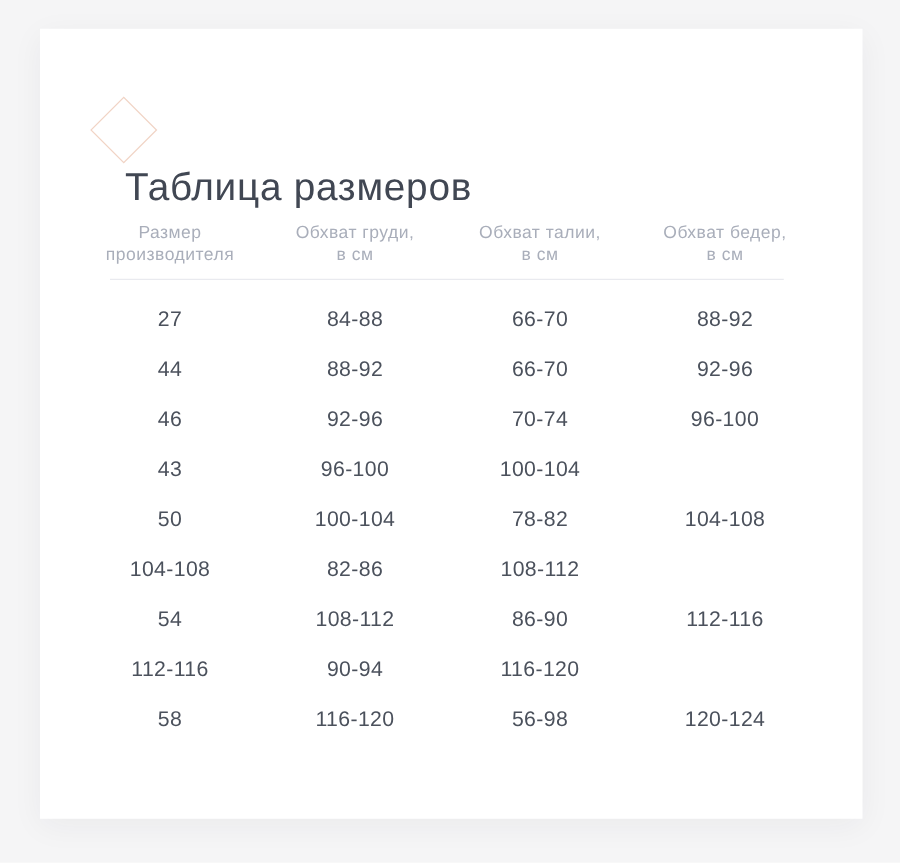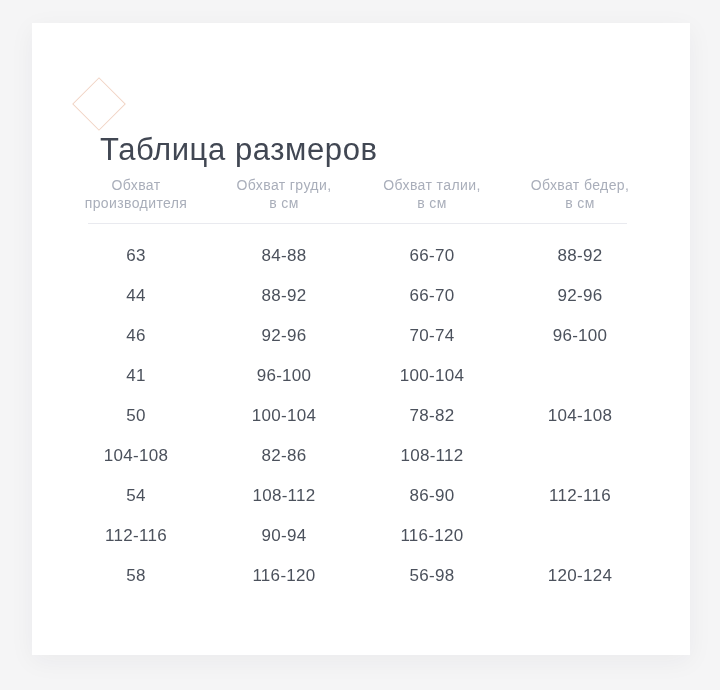--- a/index.html
+++ b/index.html
@@ -101,53 +101,53 @@
 
 <div class="page">
   <div class="card">
 
     <div class="diamond"></div>
     <div class="title-row">
       <h1 class="page-title">Таблица размеров</h1>
     </div>
 
     <div class="header-row">
-      <div class="header-cell">Обхват
+      <div class="header-cell">Размер
 производителя</div>
       <div class="header-cell">Обхват груди,
 в см</div>
       <div class="header-cell">Обхват талии,
 в см</div>
       <div class="header-cell">Обхват бедер,
 в см</div>
     </div>
 
     <div class="header-divider"></div>
 
     <div class="rows">
       <div class="table-row">
-        <div class="table-cell">63</div>
+        <div class="table-cell">27</div>
         <div class="table-cell">84-88</div>
         <div class="table-cell">66-70</div>
         <div class="table-cell">88-92</div>
       </div>
       <div class="table-row">
         <div class="table-cell">44</div>
         <div class="table-cell">88-92</div>
         <div class="table-cell">66-70</div>
         <div class="table-cell">92-96</div>
       </div>
       <div class="table-row">
         <div class="table-cell">46</div>
         <div class="table-cell">92-96</div>
         <div class="table-cell">70-74</div>
         <div class="table-cell">96-100</div>
       </div>
       <div class="table-row">
-        <div class="table-cell">41</div>
+        <div class="table-cell">43</div>
         <div class="table-cell">96-100</div>
         <div class="table-cell">100-104</div>
       </div>
       <div class="table-row">
         <div class="table-cell">50</div>
         <div class="table-cell">100-104</div>
         <div class="table-cell">78-82</div>
         <div class="table-cell">104-108</div>
       </div>
       <div class="table-row">

